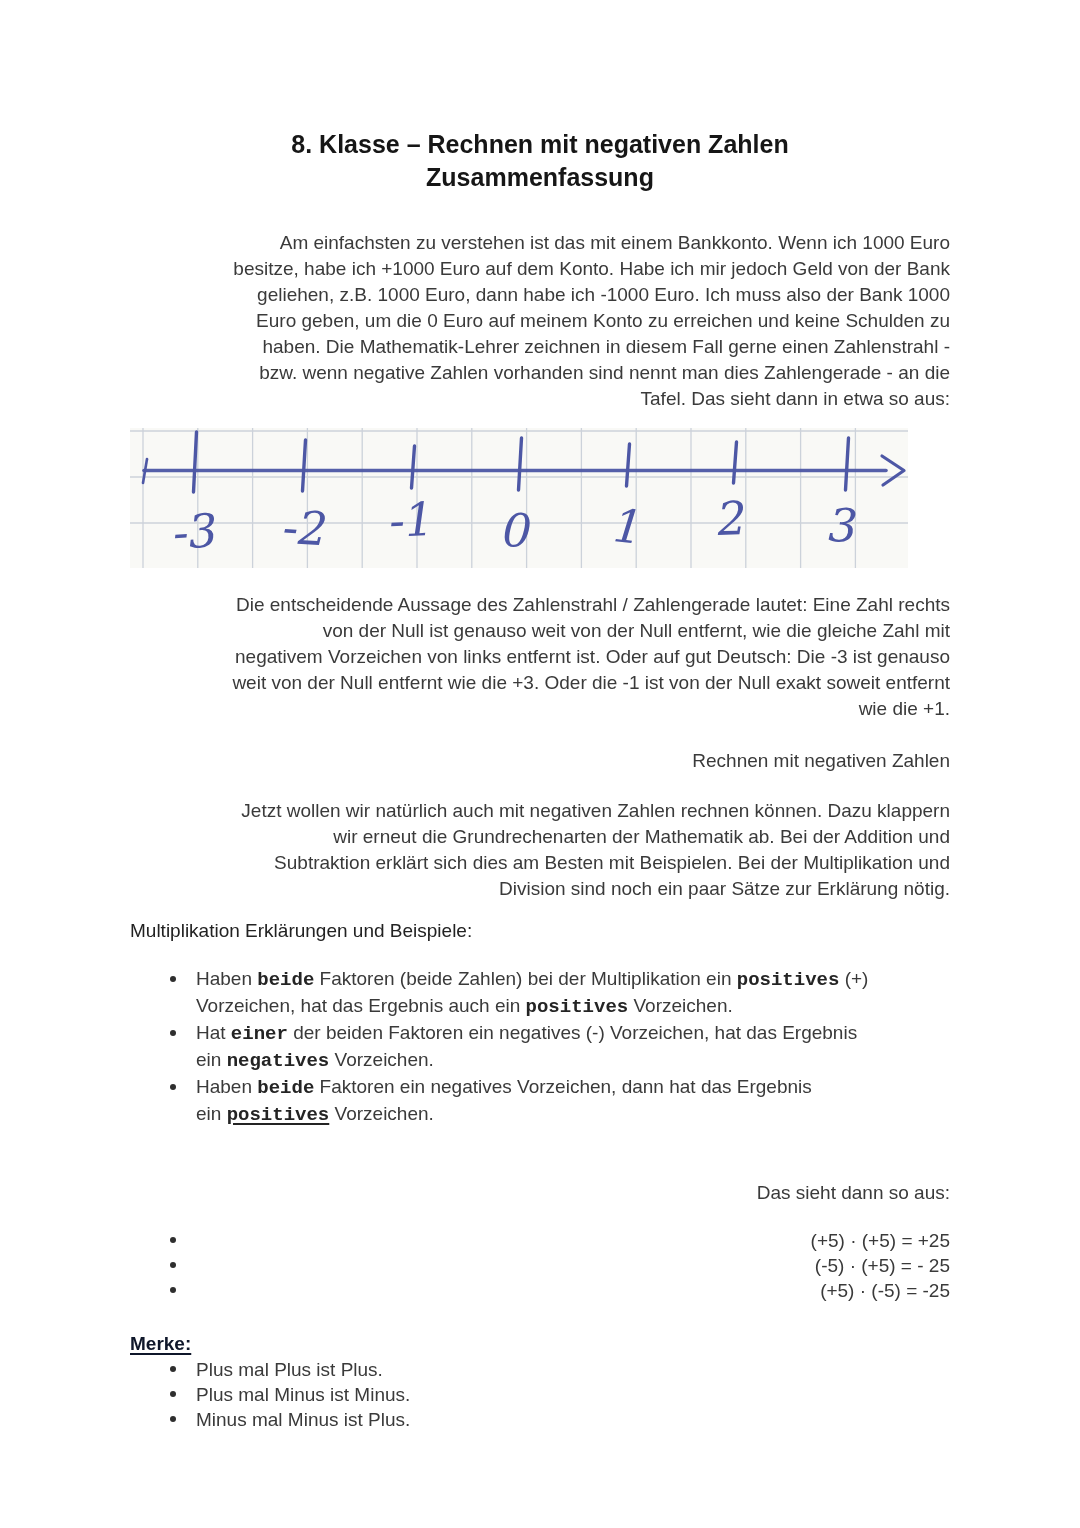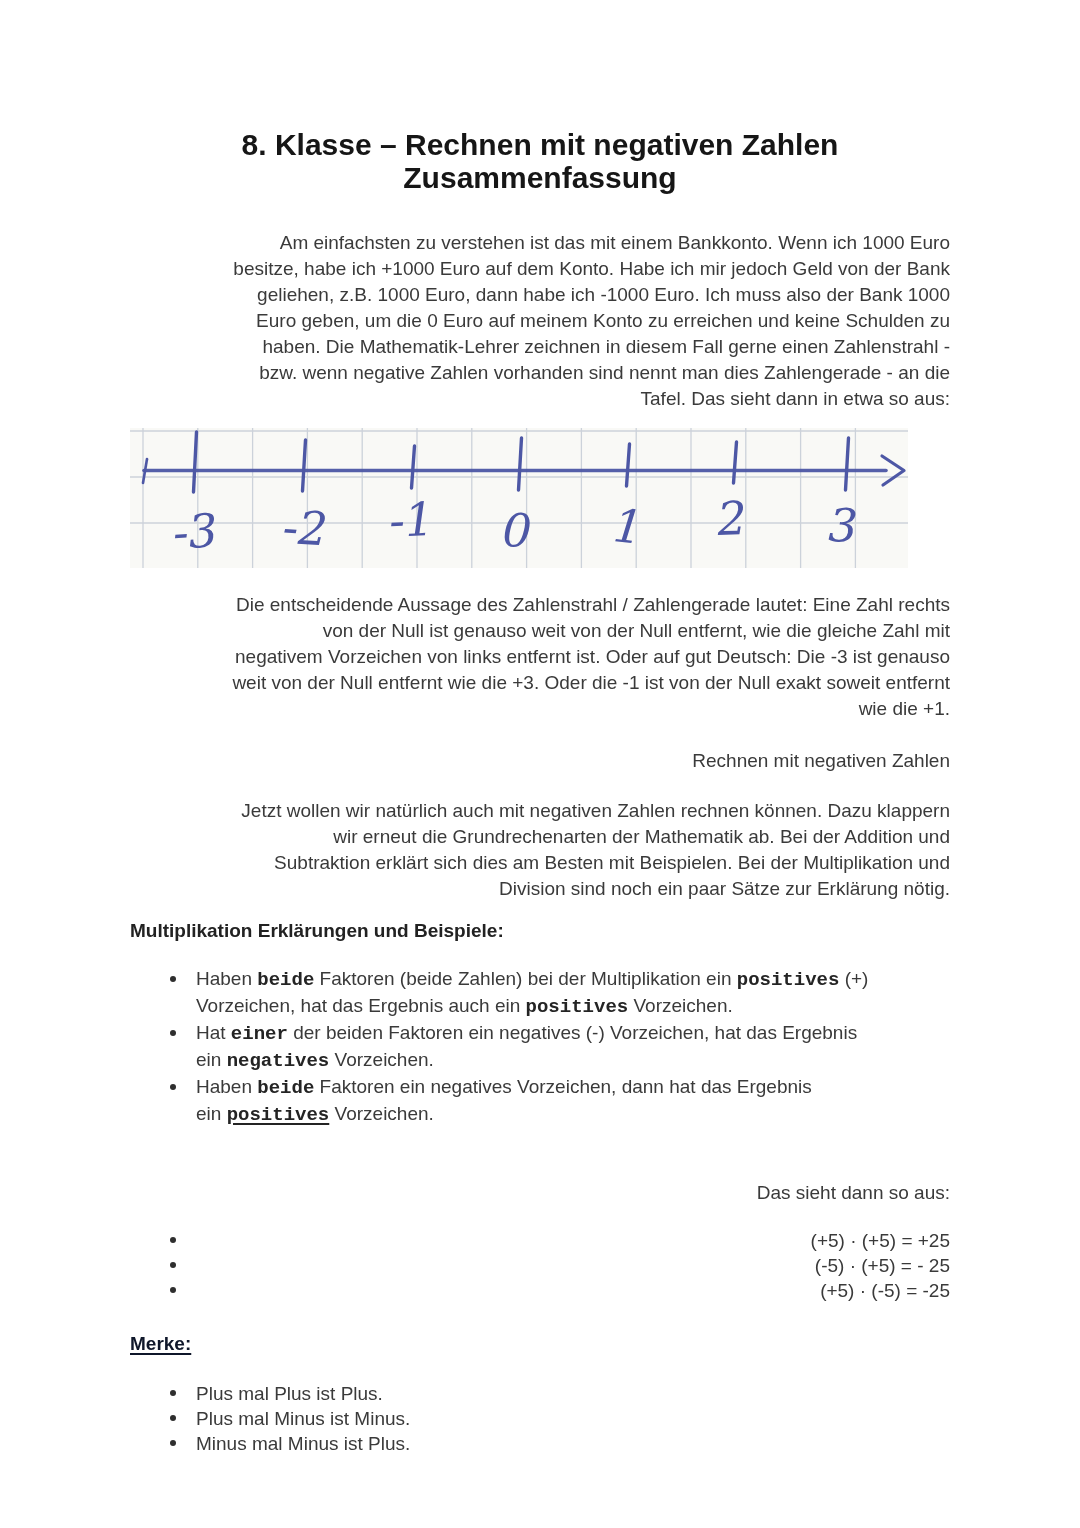--- a/index.html
+++ b/index.html
@@ -6,49 +6,49 @@
   body{
     width:1080px;height:1528px;
     font-family:"Liberation Sans",sans-serif;
     color:#3a3a3a;
     -webkit-font-smoothing:antialiased;
     overflow:hidden;
   }
   .page{width:820px;padding:128px 130px 0 130px;}
   .doc-title{
     margin:0;text-align:center;font-weight:700;
-    font-size:30px;line-height:33px;color:#161616;
+    font-size:25px;line-height:33px;color:#161616;
   }
   .para{font-size:19px;line-height:26px;margin:0;text-align:right;}
   .p-intro{margin-top:36px;}
   .figure-wrap{margin:16px 0 0 0;width:778px;height:140px;}
   .p-explain{margin-top:24px;}
   .subhead{margin-top:26px;font-size:19px;line-height:26px;}
   .p-calc{margin-top:24px;}
-  .mult-head{margin-top:16px;font-size:19px;line-height:26px;font-weight:700;color:#222222;}
+  .mult-head{margin-top:16px;font-size:19px;line-height:26px;font-weight:400;color:#222222;}
   ul.blist{list-style:none;margin:0;padding:0;}
   ul.blist li{
     position:relative;padding-left:66px;
     font-size:19px;line-height:26px;
   }
   ul.blist li::before{
     content:"";position:absolute;left:40px;top:10px;
     width:6px;height:6px;border-radius:50%;background:#2e2e2e;
   }
   ul.rules{margin-top:22px;}
   .examples-intro{margin-top:52px;}
   ul.examples{margin-top:22px;text-align:right;}
   ul.examples li{line-height:25px;}
   ul.examples li::before{top:9px;}
   .merke-head{
     margin-top:28px;font-size:19px;line-height:26px;font-weight:700;color:#0f172a;
     text-decoration:underline;text-underline-offset:3px;text-decoration-thickness:2px;
     display:inline-block;
   }
-  ul.merke{margin-top:24px;}
+  ul.merke{}
   ul.merke li{line-height:25px;}
   ul.merke li::before{top:9px;}
   .b{font-weight:700;color:#242424;font-family:Liberation Mono, monospace;}
   .u{text-decoration:underline;text-underline-offset:3px;text-decoration-thickness:2px;}
 </style>
 </head>
 <body>
 
 <div class="page">
 

